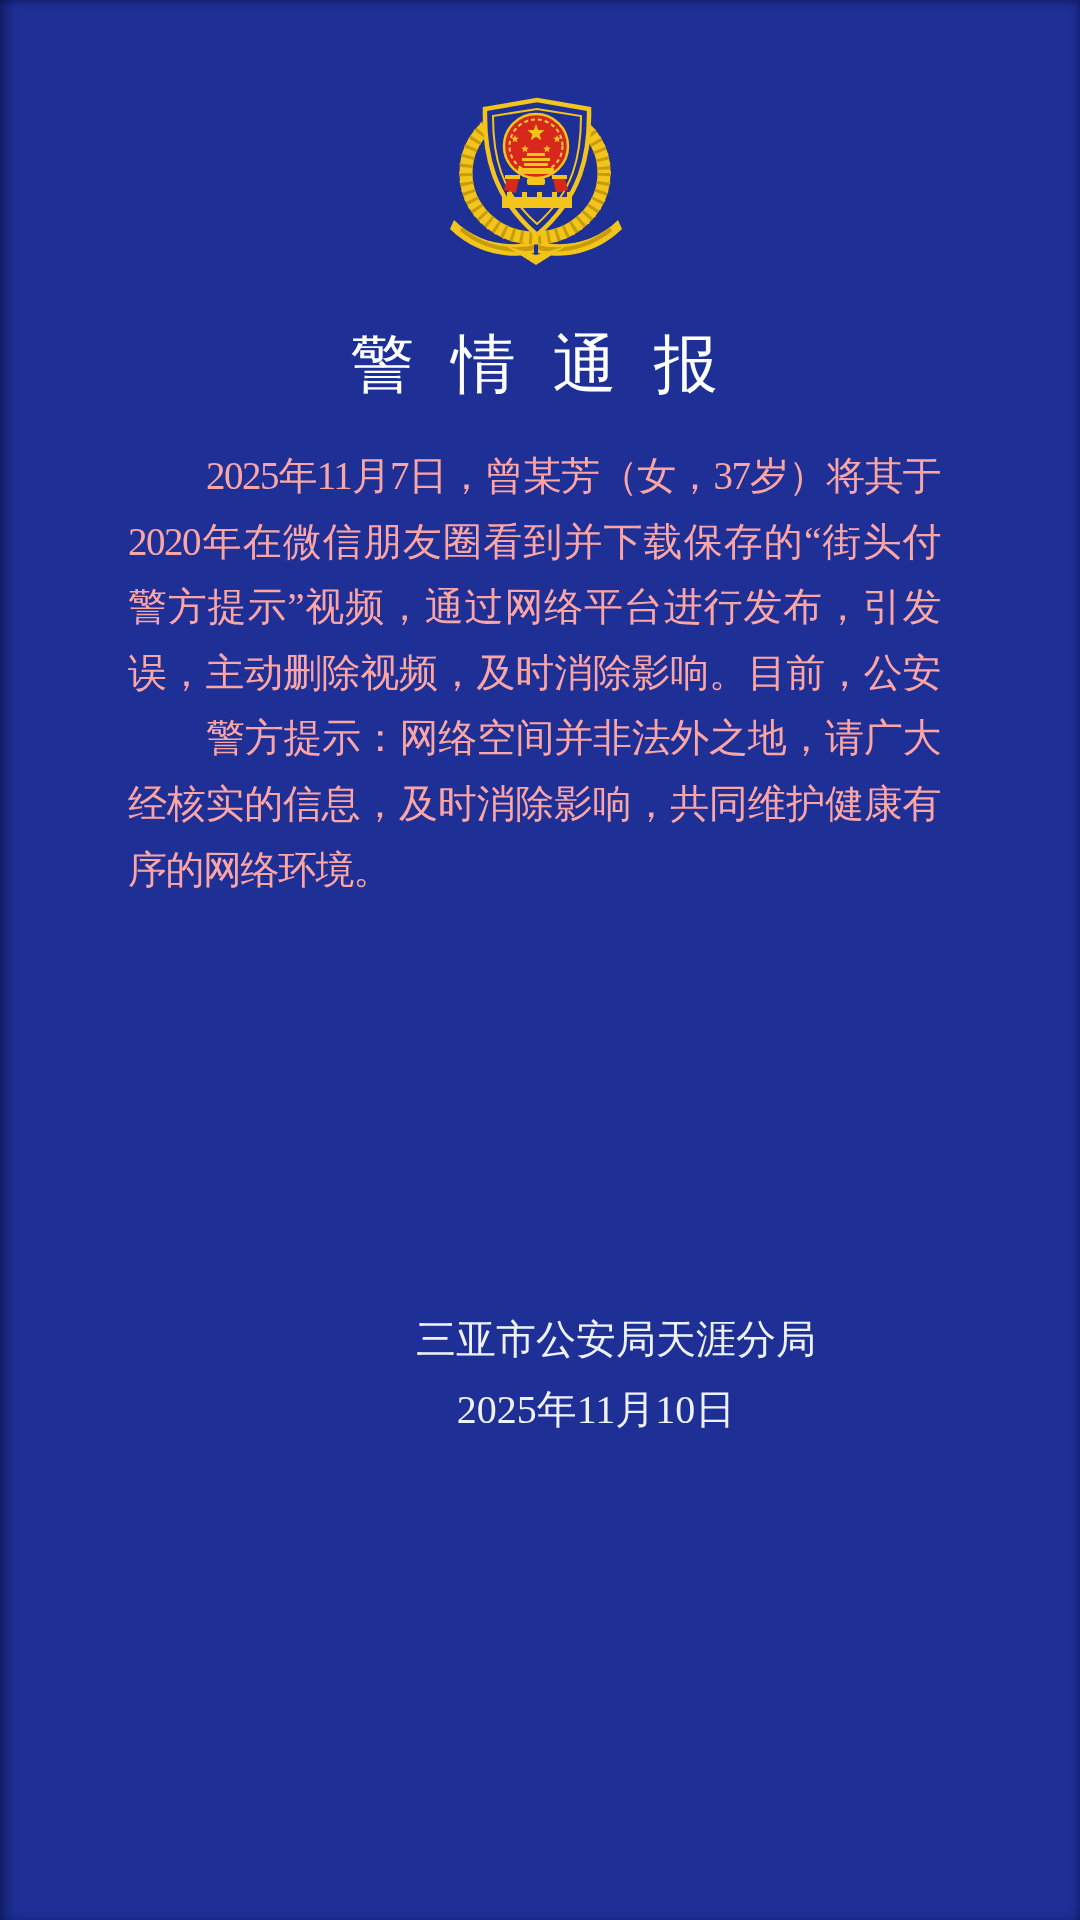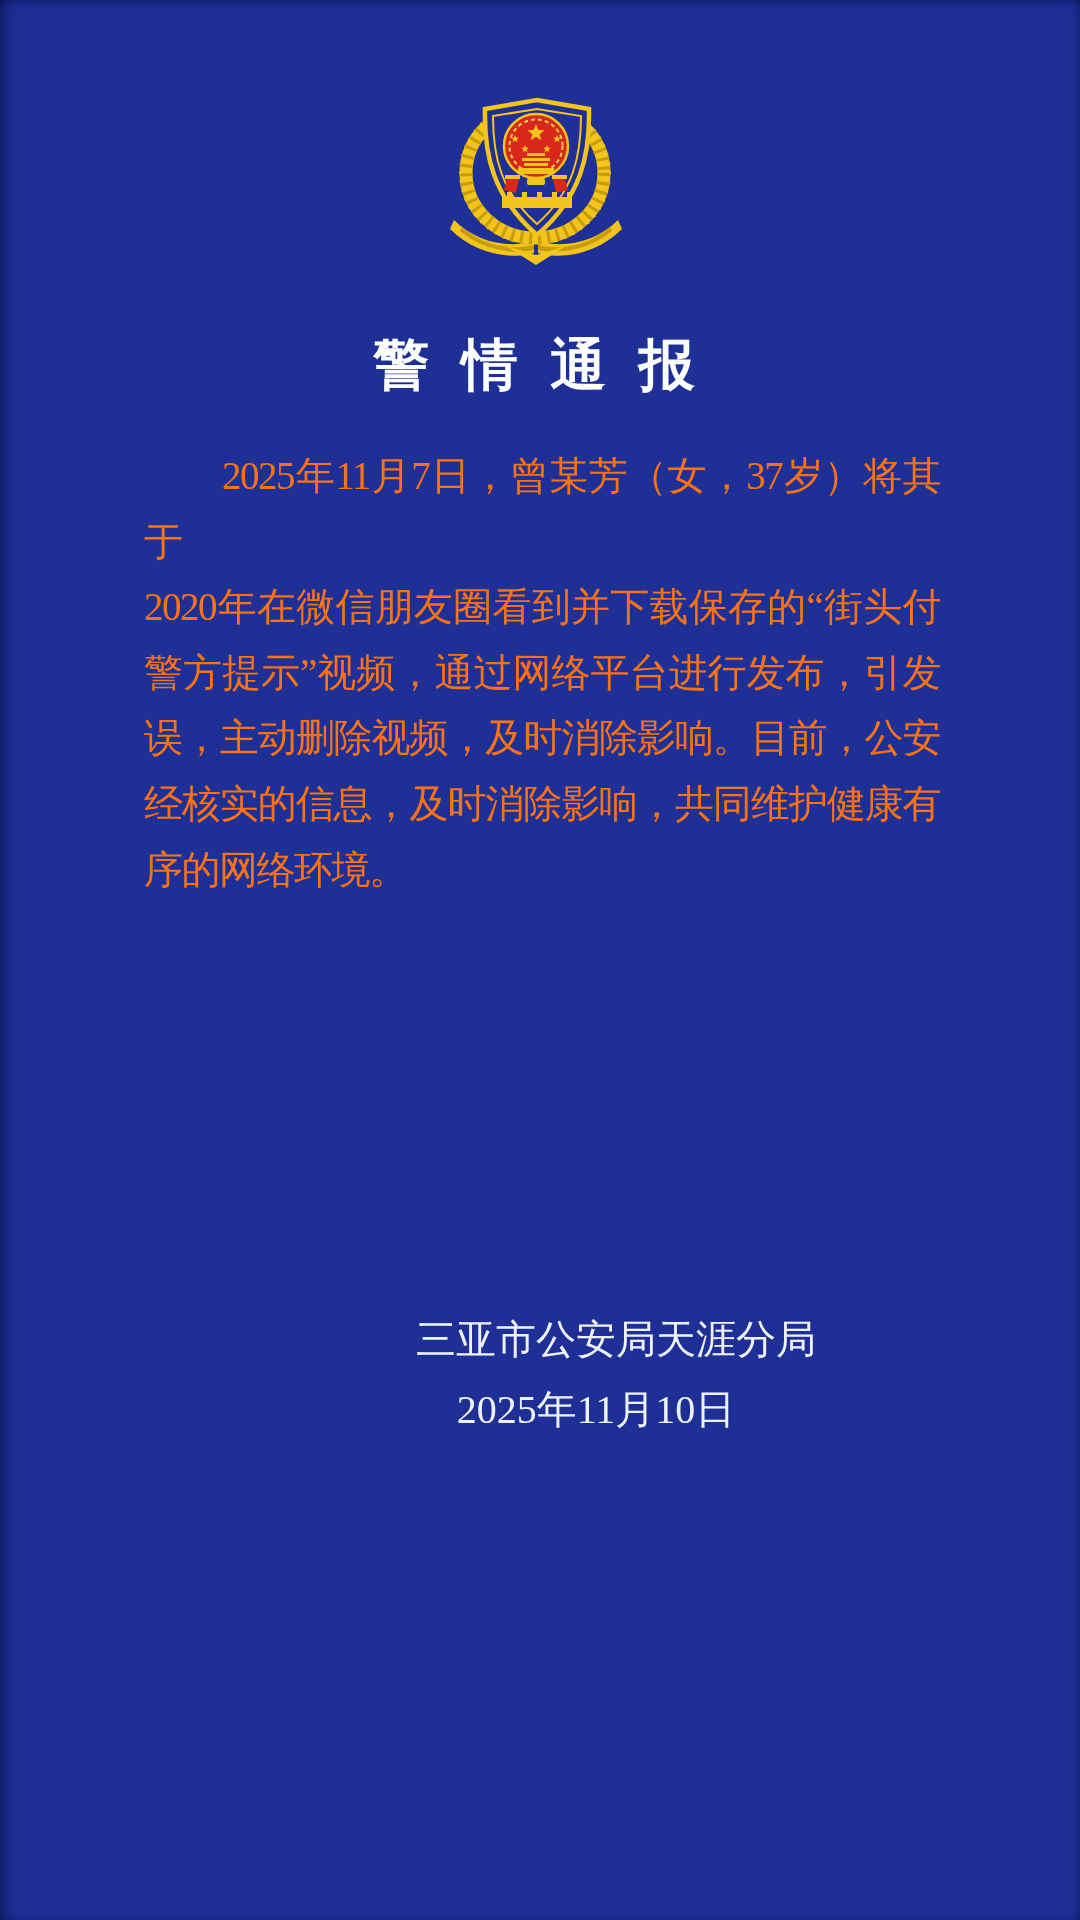--- a/index.html
+++ b/index.html
@@ -33,34 +33,34 @@
   .emblem svg { display: block; width: 100%; height: 100%; }
 
   .title {
     position: absolute;
     top: 312px;
     left: 0;
     right: 12px;
     margin: 0;
     text-align: center;
     color: #fdfeff;
-    font-size: 56px;
-    font-weight: 700;
+    font-size: 64px;
+    font-weight: 400;
     line-height: 106px;
     letter-spacing: 0.58em;
     padding-left: 0.58em; 
     white-space: nowrap;
   }
 
   .body-text {
     position: absolute;
     top: 443px;
-    left: 144px;
+    left: 128px;
     right: 140px;
-    color: #f97316;
+    color: #fca5a5;
     font-size: 39px;
     letter-spacing: -1.5px;
     line-height: 65.6px;
   }
   .line { margin: 0; }
   .flush { text-align: justify; text-align-last: justify; }
   .indent { text-indent: 2em; }
 
   .agency, .issue-date {
     position: absolute;
@@ -139,20 +139,21 @@
     </svg>
   </div>
 
   <h1 class="title">警情通报</h1>
 
   <div class="body-text">
     <p class="line flush indent">2025年11月7日，曾某芳（女，37岁）将其于</p>
     <p class="line flush">2020年在微信朋友圈看到并下载保存的“街头付</p>
     <p class="line flush">警方提示”视频，通过网络平台进行发布，引发</p>
     <p class="line flush">误，主动删除视频，及时消除影响。目前，公安</p>
+    <p class="line flush indent">警方提示：网络空间并非法外之地，请广大</p>
     <p class="line flush">经核实的信息，及时消除影响，共同维护健康有</p>
     <p class="line">序的网络环境。</p>
   </div>
 
   <div class="agency">三亚市公安局天涯分局</div>
   <div class="issue-date">2025年11月10日</div>
 
 </div>
 
 </body></html>

